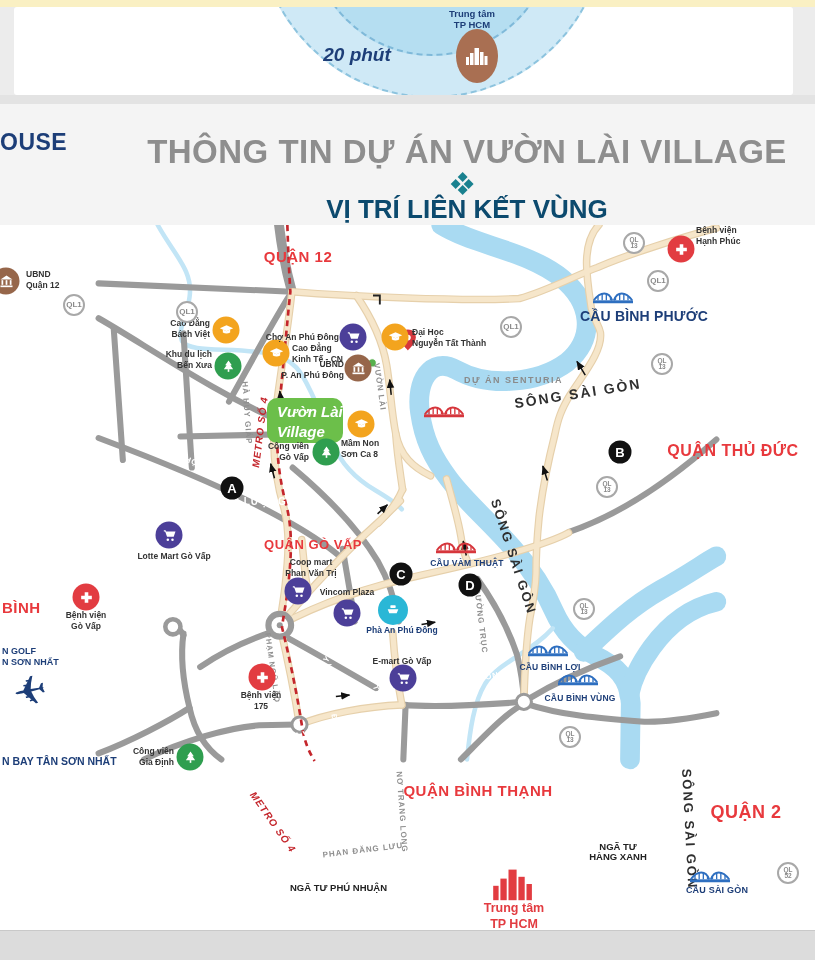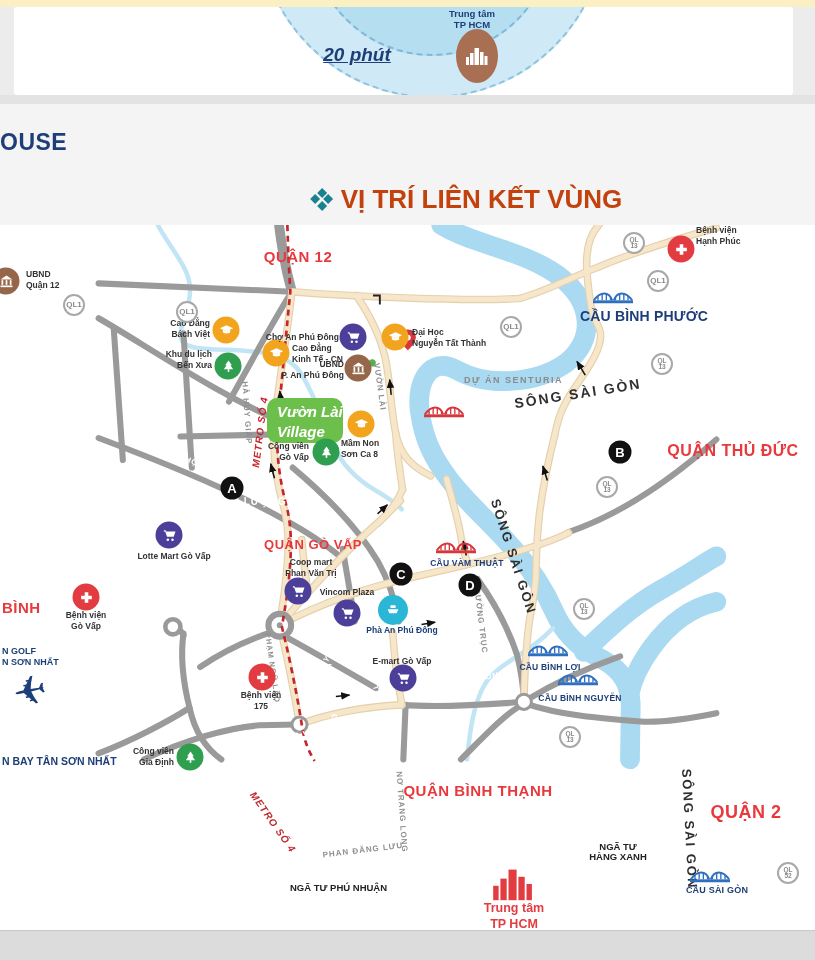--- a/index.html
+++ b/index.html
@@ -8,34 +8,34 @@
   .abs{position:absolute;}
   
   #strip-top{left:0;top:0;width:815px;height:7px;background:#faf0c3;}
   #band-top{left:0;top:7px;width:815px;height:88px;background:#ececec;}
   #top-card{left:14px;top:0;width:779px;height:88px;background:#fff;overflow:hidden;border-radius:3px;}
   .circle1{left:244px;top:-257px;width:344px;height:344px;border-radius:50%;
            background:#cfe9f6;border:2px dashed #8cc3de;}
   .circle2{left:296px;top:-195px;width:240px;height:240px;border-radius:50%;
            background:#b5def1;border:2px dashed #7fb9d9;}
   #minutes{left:343px;top:48px;transform:translate(-50%,-50%);font-style:italic;font-weight:bold;
-           font-size:19px;color:#1d3e78;white-space:nowrap;text-decoration:underline;}
+           font-size:19px;color:#1d3e78;white-space:nowrap;}
   #hub-oval{left:442px;top:22px;width:42px;height:54px;border-radius:50%;background:#a96f52;
             display:flex;align-items:center;justify-content:center;}
   #hub-oval svg{width:24px;height:20px;fill:#fff;}
   #hub-label{left:458px;top:13px;transform:translate(-50%,-50%);text-align:center;font-weight:bold;
              font-size:9.5px;color:#1d3e78;white-space:pre-line;line-height:1.15;}
   #gap-band{left:0;top:95px;width:815px;height:9px;background:#e3e3e3;}
   #header{left:0;top:104px;width:815px;height:121px;background:#f4f4f4;}
   #logo{left:0;top:38px;transform:translate(0,-50%);font-weight:bold;font-size:23px;color:#1d3e78;
         letter-spacing:.5px;}
   #title{left:467px;top:48px;transform:translate(-50%,-50%);font-weight:bold;font-size:33px;
          color:#8e8e8e;white-space:nowrap;letter-spacing:.5px;}
   #subtitle{left:467px;top:95px;transform:translate(-50%,-50%);font-weight:bold;font-size:26px;
-            color:#c2410c;white-space:nowrap;display:flex;align-items:center;}
+            color:#0c4a6e;white-space:nowrap;display:flex;align-items:center;flex-direction:column;}
   .dmc{position:relative;width:20px;height:20px;display:inline-block;margin-right:9px;}
   .dmc i{position:absolute;width:7px;height:7px;background:#19818f;transform:rotate(45deg);}
   .dmc i:nth-child(1){left:6.5px;top:0;}
   .dmc i:nth-child(2){left:0;top:6.5px;}
   .dmc i:nth-child(3){left:13px;top:6.5px;}
   .dmc i:nth-child(4){left:6.5px;top:13px;}
   #map{left:0;top:225px;width:815px;height:705px;background:#fff;overflow:hidden;}
   #map svg.base{position:absolute;left:0;top:0;}
   #map-objects{position:absolute;left:0;top:0;width:815px;height:705px;}
   #strip-bottom{left:0;top:930px;width:815px;height:30px;background:#dcdcdc;border-top:1px solid #c9c9c9;}
@@ -134,20 +134,21 @@
     </div>
     <div id="hub-label" class="abs">Trung tâm
 TP HCM</div>
   </div>
 </div>
 
 <div id="gap-band" class="abs"></div>
 
 <div id="header" class="abs">
   <div id="logo" class="abs">OUSE</div>
+  <div id="title" class="abs">THÔNG TIN DỰ ÁN VƯỜN LÀI VILLAGE</div>
   <div id="subtitle" class="abs">
     <span class="dmc">
         <i></i>
         <i></i>
         <i></i>
         <i></i>
       </span>
     <span>VỊ TRÍ LIÊN KẾT VÙNG</span>
   </div>
 </div>
@@ -297,21 +298,21 @@
       <div class="lbl roadw" style="left: 466px; top: 457px; font-size: 8px; transform: translate(-50%, -50%) rotate(-11deg);">PHẠM VĂN ĐỒNG</div>
       <div class="lbl roadb" style="left: 246px; top: 188px; font-size: 8px; transform: translate(-50%, -50%) rotate(86deg);">HÀ HUY GIÁP</div>
       <div class="lbl roadb" style="left: 379px; top: 162px; font-size: 8px; transform: translate(-50%, -50%) rotate(82deg);">VƯỜN LÀI</div>
       <div class="lbl roadb" style="left: 272px; top: 443px; font-size: 7.5px; transform: translate(-50%, -50%) rotate(82deg);">PHẠM NGŨ LÃO</div>
       <div class="lbl roadb" style="left: 480px; top: 396px; font-size: 8px; transform: translate(-50%, -50%) rotate(83deg);">ĐƯỜNG TRỤC</div>
       <div class="lbl roadb" style="left: 363px; top: 626px; font-size: 8px; transform: translate(-50%, -50%) rotate(-7deg);">PHAN ĐĂNG LƯU</div>
       <div class="lbl roadb" style="left: 401px; top: 587px; font-size: 8px; transform: translate(-50%, -50%) rotate(86deg);">NƠ TRANG LONG</div>
       <div class="lbl bridgelbl" style="left: 644px; top: 92px; font-size: 14px; transform: translate(-50%, -50%) rotate(0deg);">CẦU BÌNH PHƯỚC</div>
       <div class="lbl bridgelbl" style="left: 467px; top: 339px; font-size: 8.5px; transform: translate(-50%, -50%) rotate(0deg);">CẦU VÀM THUẬT</div>
       <div class="lbl bridgelbl" style="left: 550px; top: 443px; font-size: 8.5px; transform: translate(-50%, -50%) rotate(0deg);">CẦU BÌNH LỢI</div>
-      <div class="lbl bridgelbl" style="left: 580px; top: 474px; font-size: 8.5px; transform: translate(-50%, -50%) rotate(0deg);">CẦU BÌNH NGUYỄN</div>
+      <div class="lbl bridgelbl" style="left: 580px; top: 474px; font-size: 8.5px; transform: translate(-50%, -50%) rotate(0deg);">CẦU BÌNH VÙNG</div>
       <div class="lbl bridgelbl" style="left: 717px; top: 666px; font-size: 9px; transform: translate(-50%, -50%) rotate(0deg);">CẦU SÀI GÒN</div>
       <div class="lbl junction" style="left: 290px; top: 663px; font-size: 9.5px; transform: translate(0px, -50%) rotate(0deg);">NGÃ TƯ PHÚ NHUẬN</div>
       <div class="lbl junction" style="left: 618px; top: 627px; font-size: 9.5px; transform: translate(-50%, -50%) rotate(0deg);">NGÃ TƯ
 HÀNG XANH</div>
       <div class="lbl metro" style="left: 260px; top: 207px; font-size: 10px; transform: translate(-50%, -50%) rotate(-83deg);">METRO SỐ 4</div>
       <div class="lbl metro" style="left: 273px; top: 597px; font-size: 10px; transform: translate(-50%, -50%) rotate(55deg);">METRO SỐ 4</div>
       <div class="lbl senturia" style="left: 422px; top: 156px; font-size: 9px; transform: translate(0px, -50%) rotate(0deg); margin-left: 42px;">DỰ ÁN SENTURIA</div>
       <div class="lbl navy" style="left: 2px; top: 427px; font-size: 9px; transform: translate(0px, -50%) rotate(0deg);">N GOLF</div>
       <div class="lbl navy" style="left: 2px; top: 438px; font-size: 9px; transform: translate(0px, -50%) rotate(0deg);">N SƠN NHẤT</div>
       <div class="lbl navy" style="left: 2px; top: 489px; font-size: 10.5px; transform: translate(0px, -50%) rotate(0deg); margin-top: 48px;">N BAY TÂN SƠN NHẤT</div>

